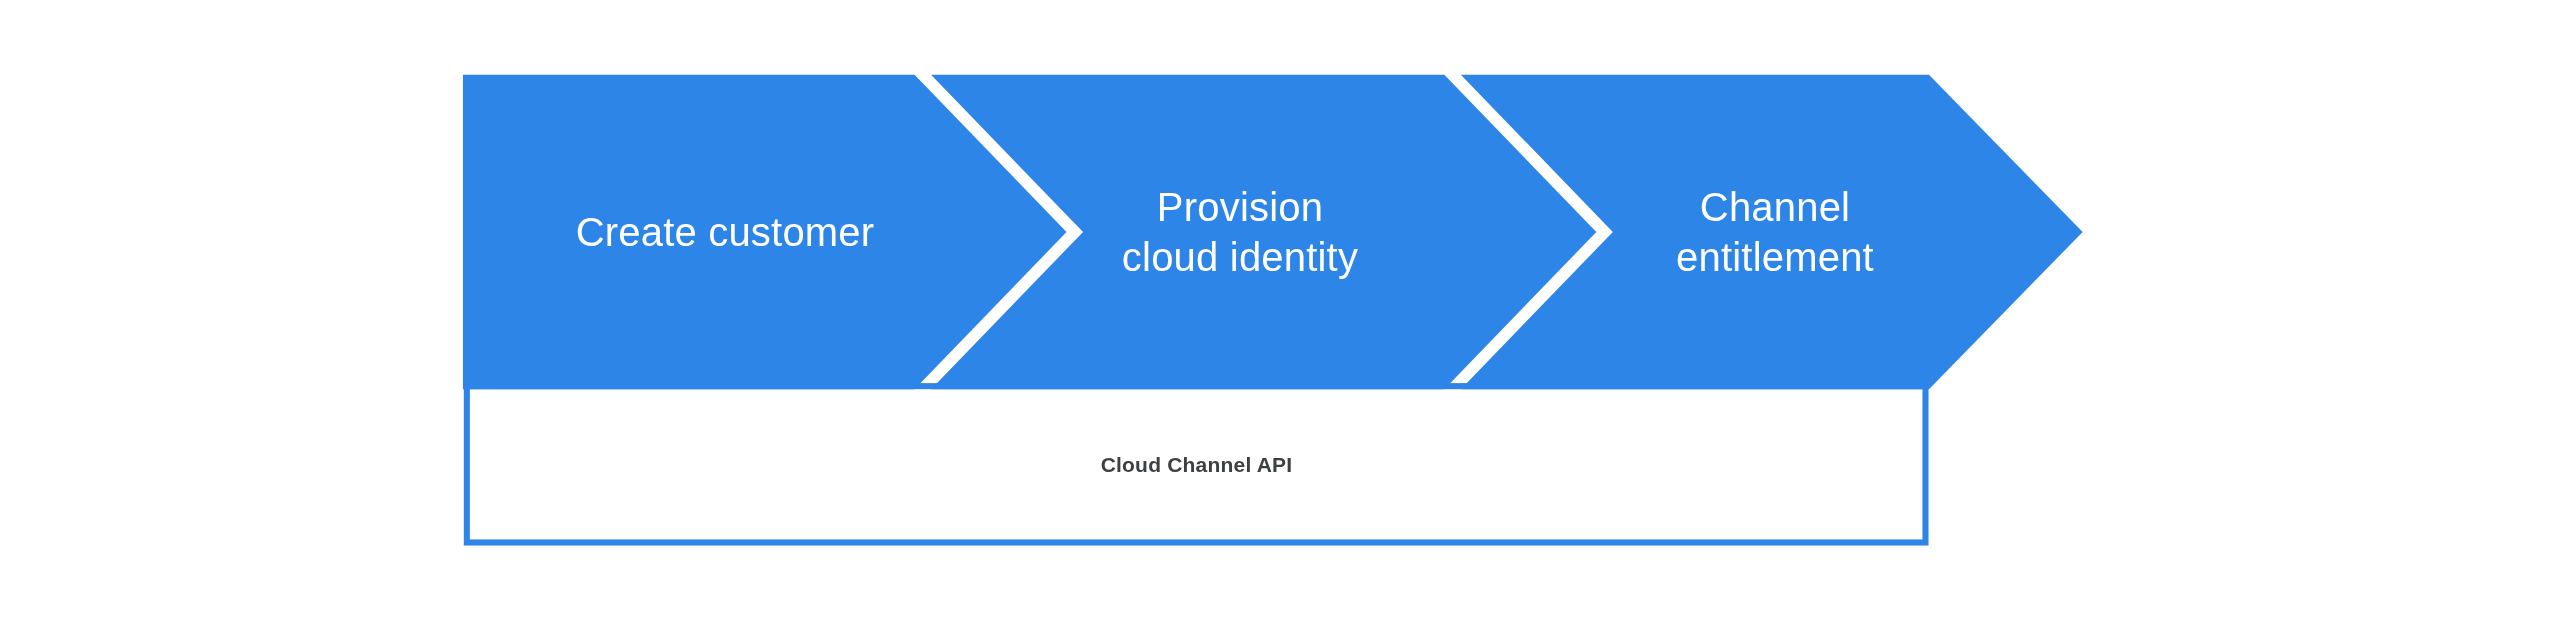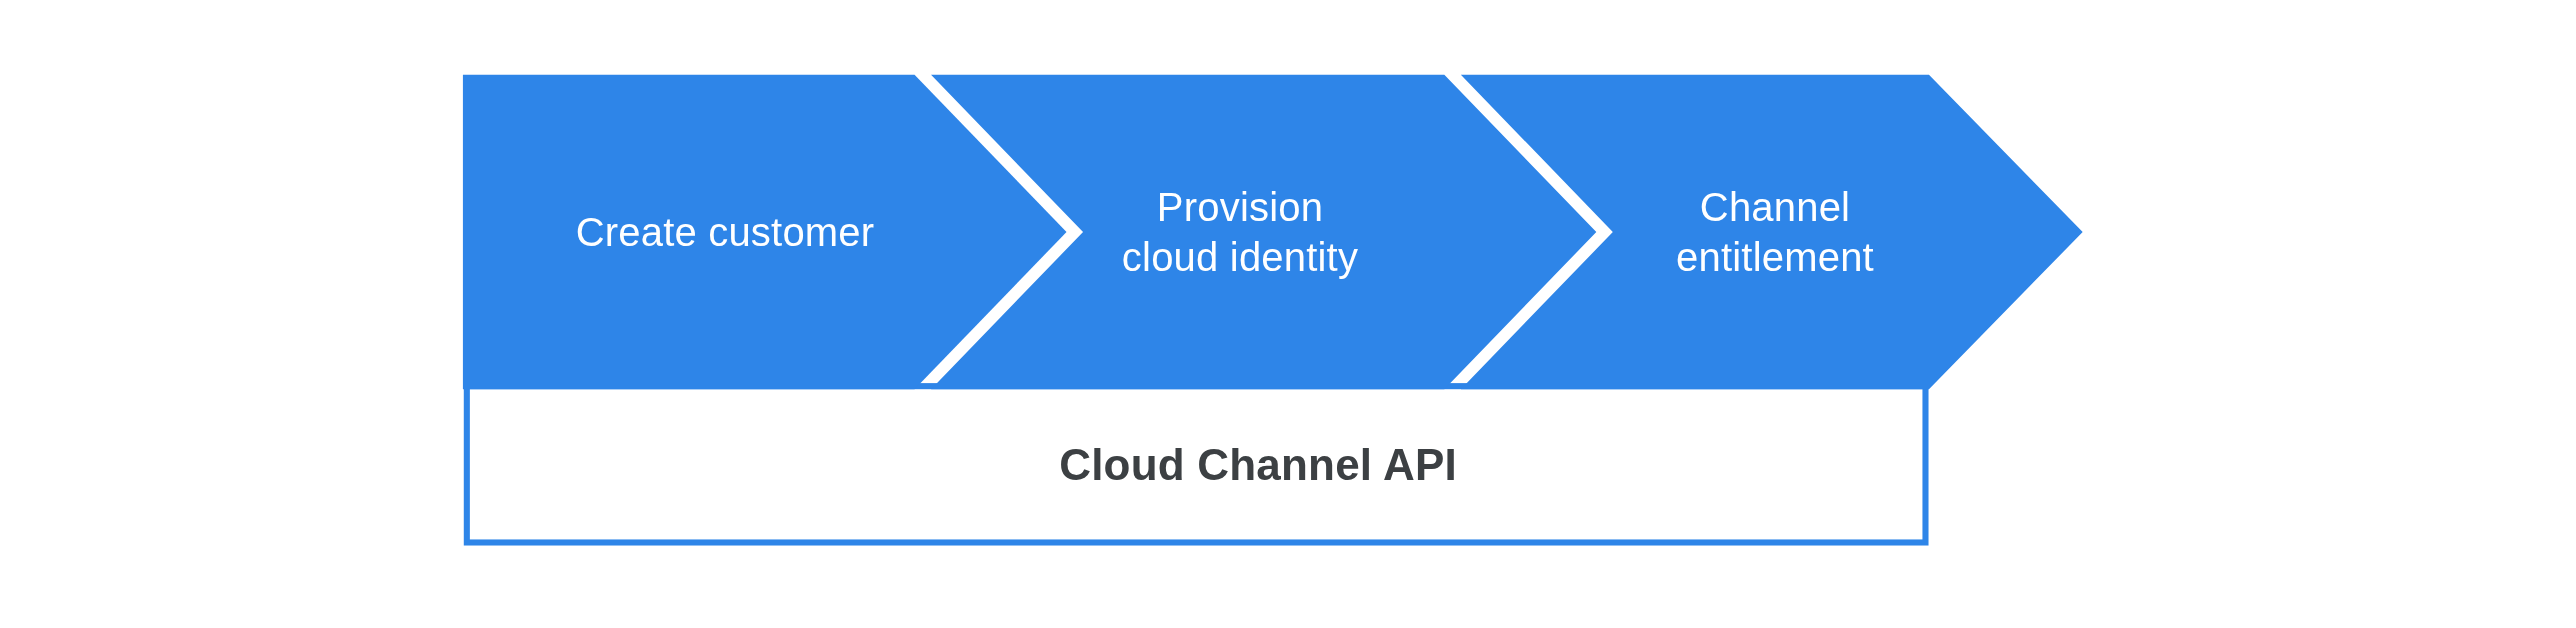--- a/index.html
+++ b/index.html
@@ -39,23 +39,23 @@
     text-align: center;
     color: var(--step-text, #ffffff);
     font-size: 40px;
     line-height: 50px;
     white-space: pre-line;
     letter-spacing: 0.2px;
   }
   .api-label {
     position: absolute;
     width: 521px;
-    text-align: right;
+    text-align: center;
     color: var(--box-text, #3c4043);
-    font-size: 44px;
+    font-size: 21px;
     line-height: 50px;
     font-weight: bold;
     letter-spacing: 0.2px;
   }
 </style>
 </head>
 <body>
 
 <div class="stage">
 

